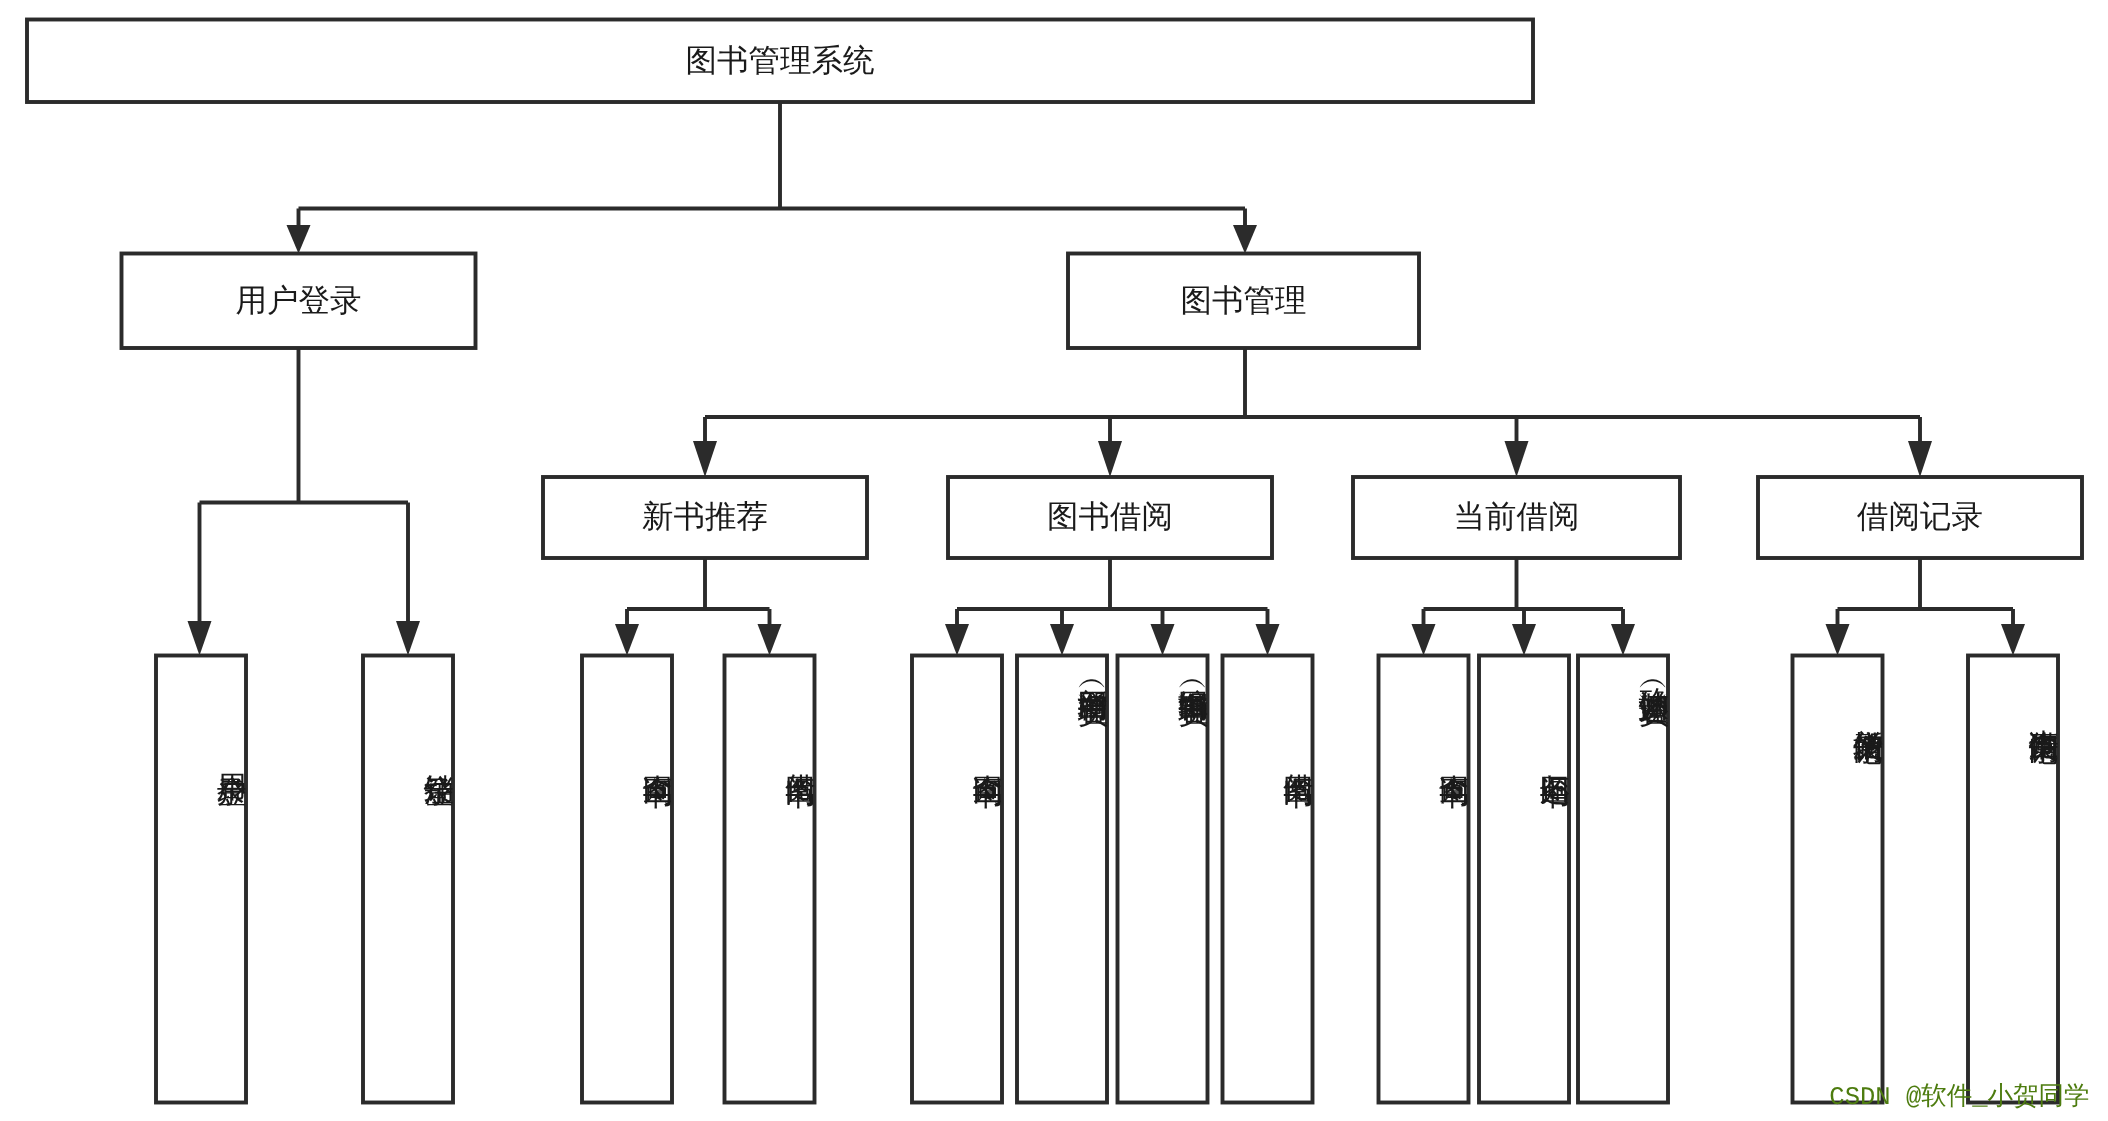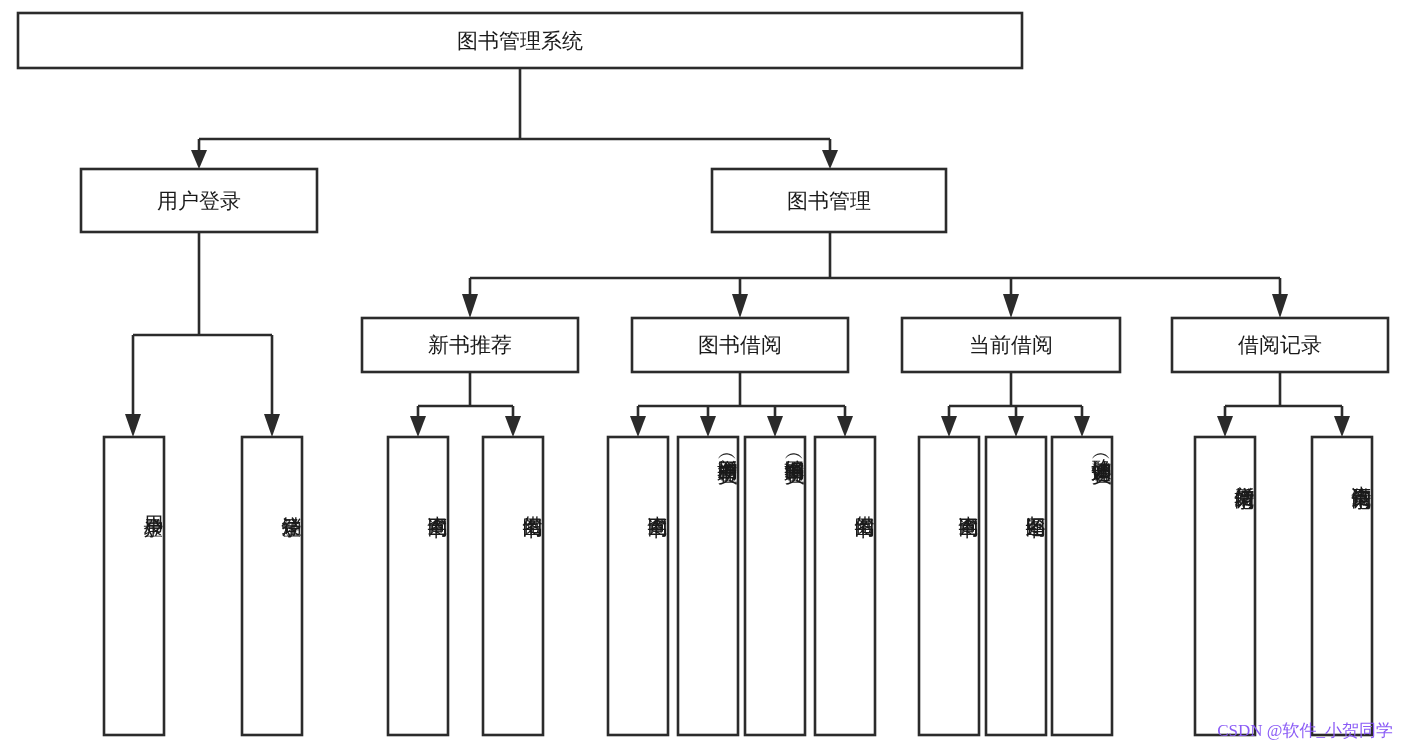--- a/index.html
+++ b/index.html
@@ -58,23 +58,23 @@
     writing-mode: vertical-rl;
     text-orientation: upright;
     letter-spacing: 1px;
     white-space: nowrap;
     pointer-events: none;
   }
   .watermark {
     position: absolute;
     right: 12px;
     bottom: 5px;
-    font-family: Liberation Serif, serif;
+    font-family: Liberation Mono, monospace;
     font-size: 17px;
-    color: #8b5cf6;
+    color: #4d7c0f;
     white-space: nowrap;
   }
 </style>
 </head>
 <body>
 
 <div id="diagram-root">
 
   <svg class="diagram-canvas" viewBox="0 0 1405 747">
     <defs></defs>

